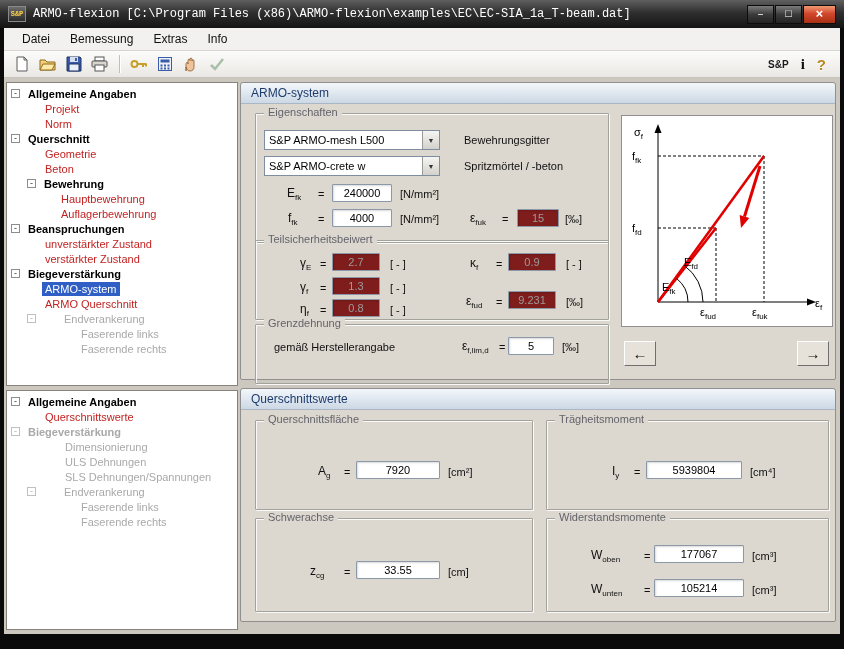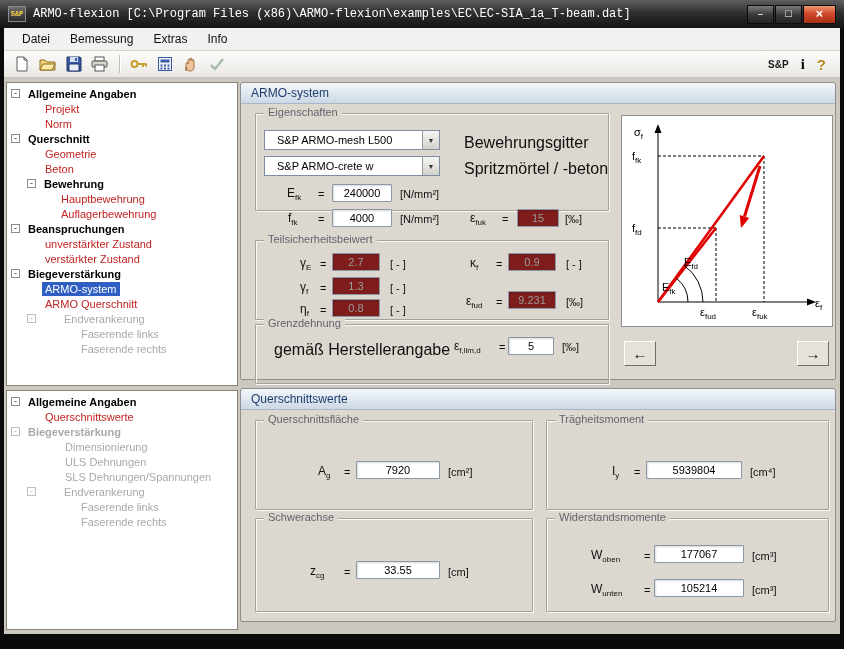--- a/index.html
+++ b/index.html
@@ -66,32 +66,32 @@
   .quer { left:236px; top:310px; width:596px; height:234px; }
   .phead { height:21px; background:linear-gradient(180deg,#f3f7fb,#ccd8e5);
     border-bottom:1px solid #a9b6c6; border-radius:3px 3px 0 0;
     display:flex; align-items:center; padding-left:10px; font-size:12px; color:#1d3c6c; }
 
   .gbox { position:absolute; border:1px solid #a3a39d; border-radius:1px;
     box-shadow:inset 1px 1px 0 rgba(255,255,255,.85), 1px 1px 0 rgba(255,255,255,.85); }
   .gcap { position:absolute; top:-8px; left:8px; padding:0 4px; background:#dcd8d0;
     font-size:11px; color:#63636b; white-space:nowrap; }
 
-  .lbl { position:absolute; font-size:16px; color:#101010; white-space:nowrap; }
+  .lbl { position:absolute; font-size:11px; color:#101010; white-space:nowrap; }
   .sym { position:absolute; font-size:12px; color:#101010; white-space:nowrap; }
   .sym sub { font-size:8px; }
   .eq { position:absolute; font-size:11px; color:#101010; }
   .unit { position:absolute; font-size:11px; color:#101010; white-space:nowrap; }
   .field { position:absolute; height:18px; background:#fff; border:1px solid #8a98a8; border-radius:1px;
     font-size:11px; color:#000; display:flex; align-items:center; justify-content:center;
     box-shadow:inset 1px 1px 2px rgba(0,0,0,.15); }
   .field.dis { color:#9b9b9b; background:#7f1d1d; }
 
   .combo { position:absolute; height:20px; background:#fff; border:1px solid #7f8da0; display:flex; align-items:center; }
-  .combo-text { flex:1; font-size:11px; padding-left:12px; white-space:nowrap; overflow:hidden; color:#000; }
+  .combo-text { flex:1; font-size:11px; padding-left:4px; white-space:nowrap; overflow:hidden; color:#000; }
   .combo-btn { width:17px; height:100%; background:linear-gradient(#f5f5f3,#d3d1cb);
     border-left:1px solid #9a9a94; font-size:7px; color:#333;
     display:flex; align-items:center; justify-content:center; }
 
   .diagram { position:absolute; left:380px; top:32px; width:212px; height:212px; background:#fff; border:1px solid #8f8f8f; }
   .diagram svg { display:block; }
 
   .navbtn { position:absolute; width:32px; height:25px; background:#e6e2da;
     border:1px solid; border-color:#ffffff #6e6e6e #6e6e6e #ffffff;
     display:flex; align-items:center; justify-content:center; font-size:15px; font-weight:bold; color:#101010; }
@@ -298,21 +298,21 @@
           <span class="exp-sp"></span>
           <span class="tl gray">Faserende rechts</span>
         </div>
     </div>
 
     <div class="panel armo">
       <div class="phead">
           <span>ARMO-system</span>
         </div>
 
-      <div class="gbox" style="left:14px;top:30px;width:354px;height:98px">
+      <div class="gbox" style="left:14px;top:30px;width:354px;height:130px">
         <span class="gcap">Eigenschaften</span>
         <div class="combo" style="left:8px;top:16px;width:176px">
           <span class="combo-text">S&amp;P ARMO-mesh L500</span>
           <span class="combo-btn">▼</span>
         </div>
         <span class="lbl" style="left:208px;top:20px">Bewehrungsgitter</span>
         <div class="combo" style="left:8px;top:42px;width:176px">
           <span class="combo-text">S&amp;P ARMO-crete w</span>
           <span class="combo-btn">▼</span>
         </div>
@@ -359,21 +359,21 @@
 
         <span class="sym" style="left:210px;top:53px"><span>ε</span><sub>fud</sub></span>
         <span class="eq" style="left:240px;top:55px">=</span>
         <span class="field dis" style="left:252px;top:50px;width:48px">9.231</span>
         <span class="unit" style="left:310px;top:55px">[‰]</span>
       </div>
 
       <div class="gbox" style="left:14px;top:241px;width:354px;height:60px">
         <span class="gcap">Grenzdehnung</span>
         <span class="lbl" style="left:18px;top:16px">gemäß Herstellerangabe</span>
-        <span class="sym" style="left:198px;top:14px"><span>ε</span><sub>f,lim,d</sub></span>
+        <span class="sym" style="left:206px;top:14px"><span>ε</span><sub>f,lim,d</sub></span>
         <span class="eq" style="left:243px;top:16px">=</span>
         <span class="field" style="left:252px;top:12px;width:46px">5</span>
         <span class="unit" style="left:306px;top:16px">[‰]</span>
       </div>
 
       <div class="diagram">
         <svg width="210" height="210" viewBox="0 0 210 210" font-size="11" fill="#000">
 
           <path d="M36 186 L36 16 M36 186 L186 186" stroke="#000" stroke-width="1" fill="none"></path>
           <polygon points="36,8 32.5,17 39.5,17"></polygon>

